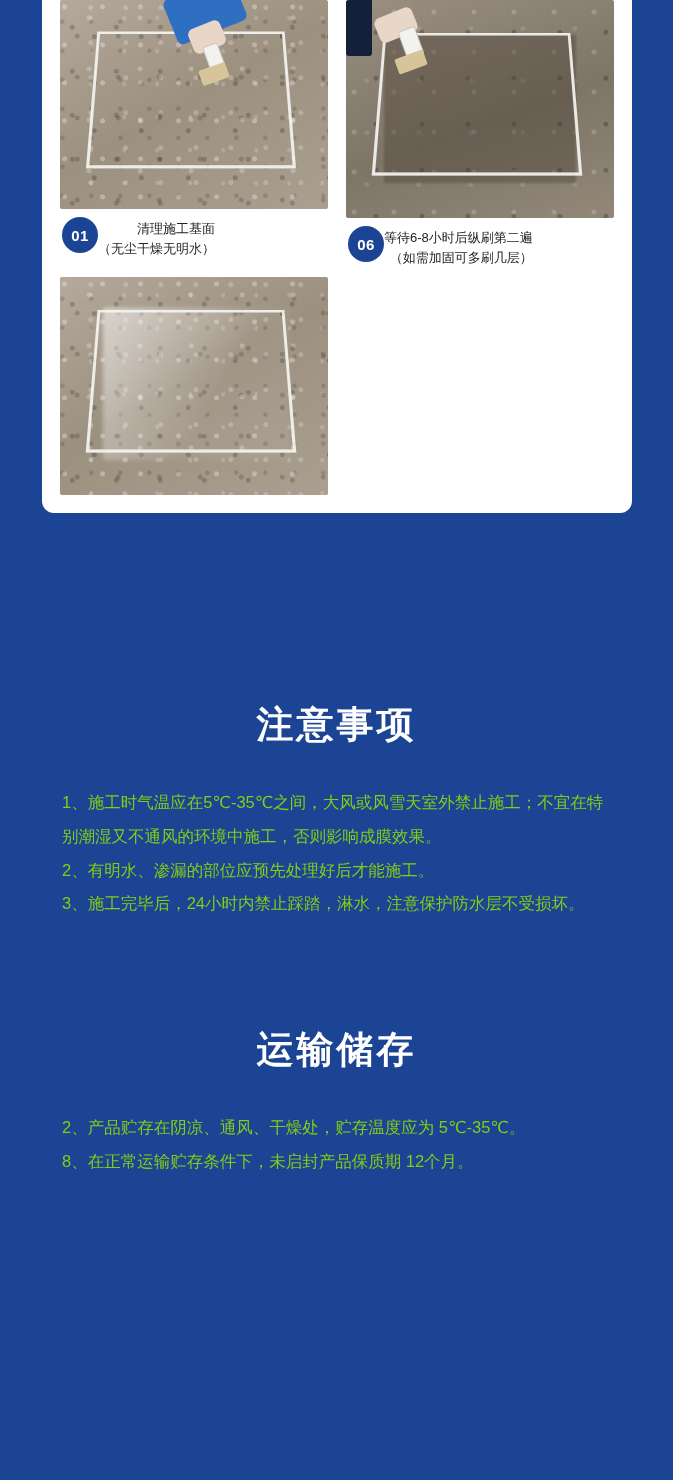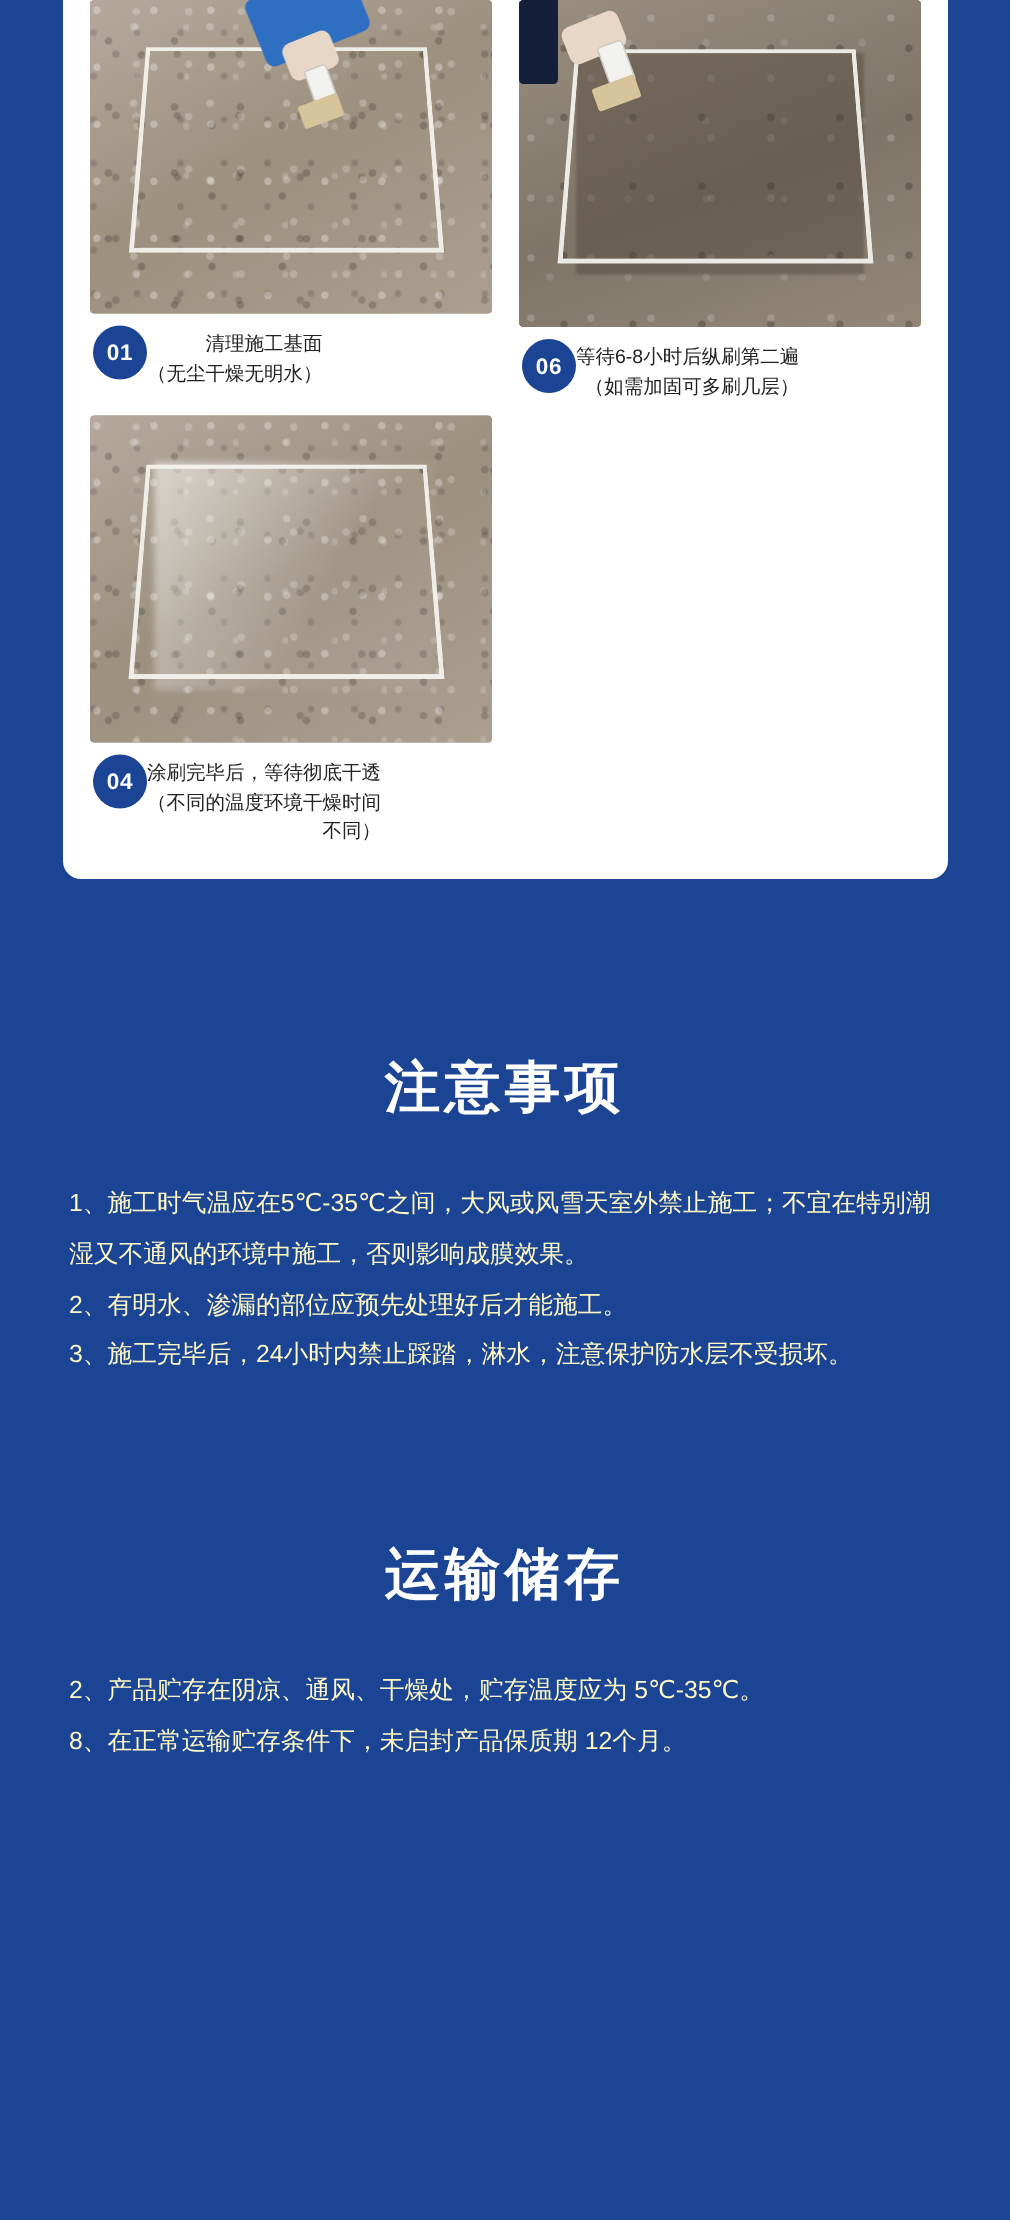--- a/index.html
+++ b/index.html
@@ -157,24 +157,24 @@
   
   .section { position: absolute; left: 0; width: 673px; }
   .section-title {
     text-align: center;
     color: #ffffff;
     font-size: 37px;
     font-weight: bold;
     letter-spacing: 3px;
   }
   .section-body {
-    color: #fef9c3;
+    color: #84cc16;
     font-size: 16.5px;
     line-height: 2.05;
-    padding: 0 46px;
+    padding: 0 62px;
   }
   .section-body p { margin: 0; }
 
   #notes { top: 700px; }
   #notes .section-body { padding-top: 36px; }
   #transport { top: 1025px; }
   #transport .section-body { padding-top: 36px; }
 </style>
 </head>
 <body>
@@ -221,28 +221,20 @@
           </div>
         </div>
       </div>
 
       <div class="step">
         <div class="step-photo h2">
           <div class="concrete"></div>
           <div class="sheen"></div>
           <div class="tape-frame"></div>
         </div>
-        <div class="step-caption">
-          <div class="step-badge">04</div>
-          <div class="step-text">
-            <div>涂刷完毕后，等待彻底干透</div>
-            <div>（不同的温度环境干燥时间</div>
-            <div>不同）</div>
-          </div>
-        </div>
       </div>
 
     </div>
   </div>
 
   <div class="section" id="notes">
     <div class="section-title">注意事项</div>
     <div class="section-body">
       <p>1、施工时气温应在5℃-35℃之间，大风或风雪天室外禁止施工；不宜在特别潮湿又不通风的环境中施工，否则影响成膜效果。</p>
       <p>2、有明水、渗漏的部位应预先处理好后才能施工。</p>

